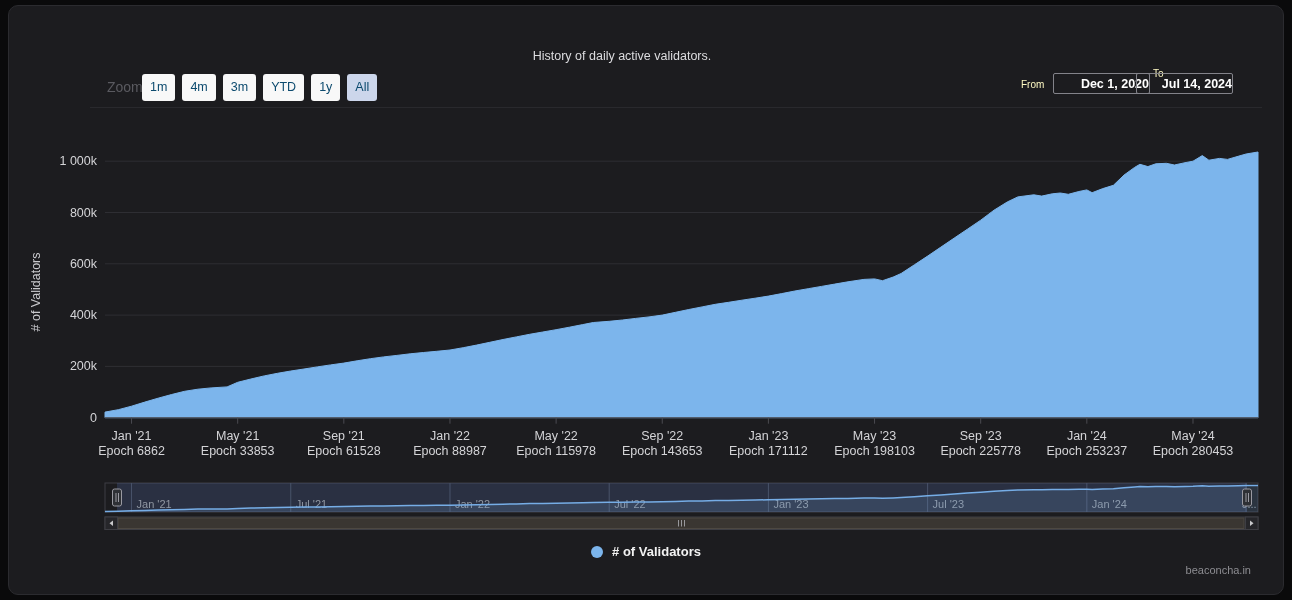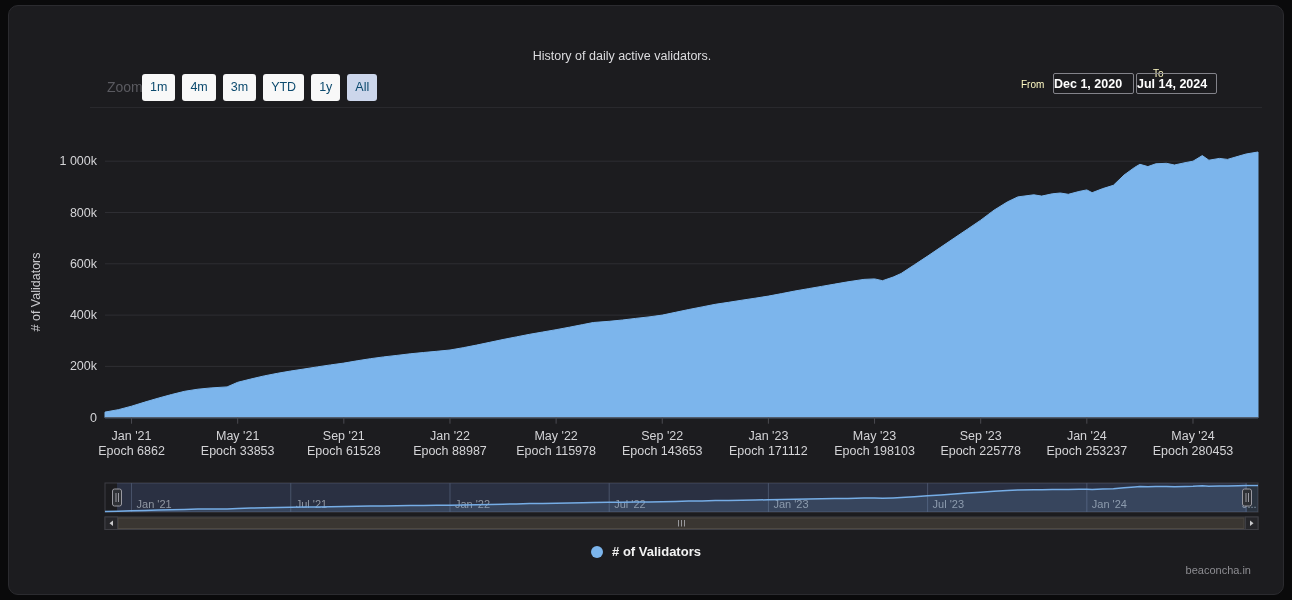--- a/index.html
+++ b/index.html
@@ -14,23 +14,23 @@
   .subtitle { left:0; top:49px; width:1244px; text-align:center; color:#dcdcdf; font-size:12.5px; }
   .zoom-label { left:107px; top:79px; color:#5a5a60; font-size:14px; }
   .zoom-buttons { left:142px; top:74px; display:flex; gap:7px; }
   .zbtn { min-width:27px; height:27px; padding:0 8px; border:none; border-radius:3px;
           background:#f8f8f8; color:#0c4a6e; font-size:12.5px; line-height:21px; cursor:pointer;
           font-family:"Liberation Sans", sans-serif; }
   .zbtn.selected { background:#ccd6eb; font-weight:normal; }
   .range-label { color:#fef9c3; font-size:10px; }
   .from-label { left:1021px; top:79px; }
   .to-label { left:1153px; top:68px; }
-  .range-input { height:21px; width:81px; background:transparent; border:1px solid #83838a;
+  .range-input { height:21px; width:97px; background:transparent; border:1px solid #83838a;
                  border-radius:2px; color:#ffffff; font-weight:bold; font-size:12.5px;
-                 text-align:left; font-family:"Liberation Sans", sans-serif; }
+                 text-align:right; font-family:"Liberation Sans", sans-serif; }
   .from-input { left:1053px; top:73px; }
   .to-input { left:1136px; top:73px; }
   .divider { left:90px; top:107px; width:1172px; height:1px; background:#29292d; }
   #chart-svg { left:0; top:0; }
   .legend { left:0; top:544px; width:1292px; display:flex; justify-content:center;
             align-items:center; gap:9px; cursor:pointer; }
   .legend-dot { width:12px; height:12px; border-radius:50%; }
   .legend-text { color:#f2f2f2; font-size:13px; font-weight:bold; }
   .credit { left:1051px; top:564px; width:200px; text-align:right; color:#8d8d92;
             font-size:11px; cursor:pointer; }

